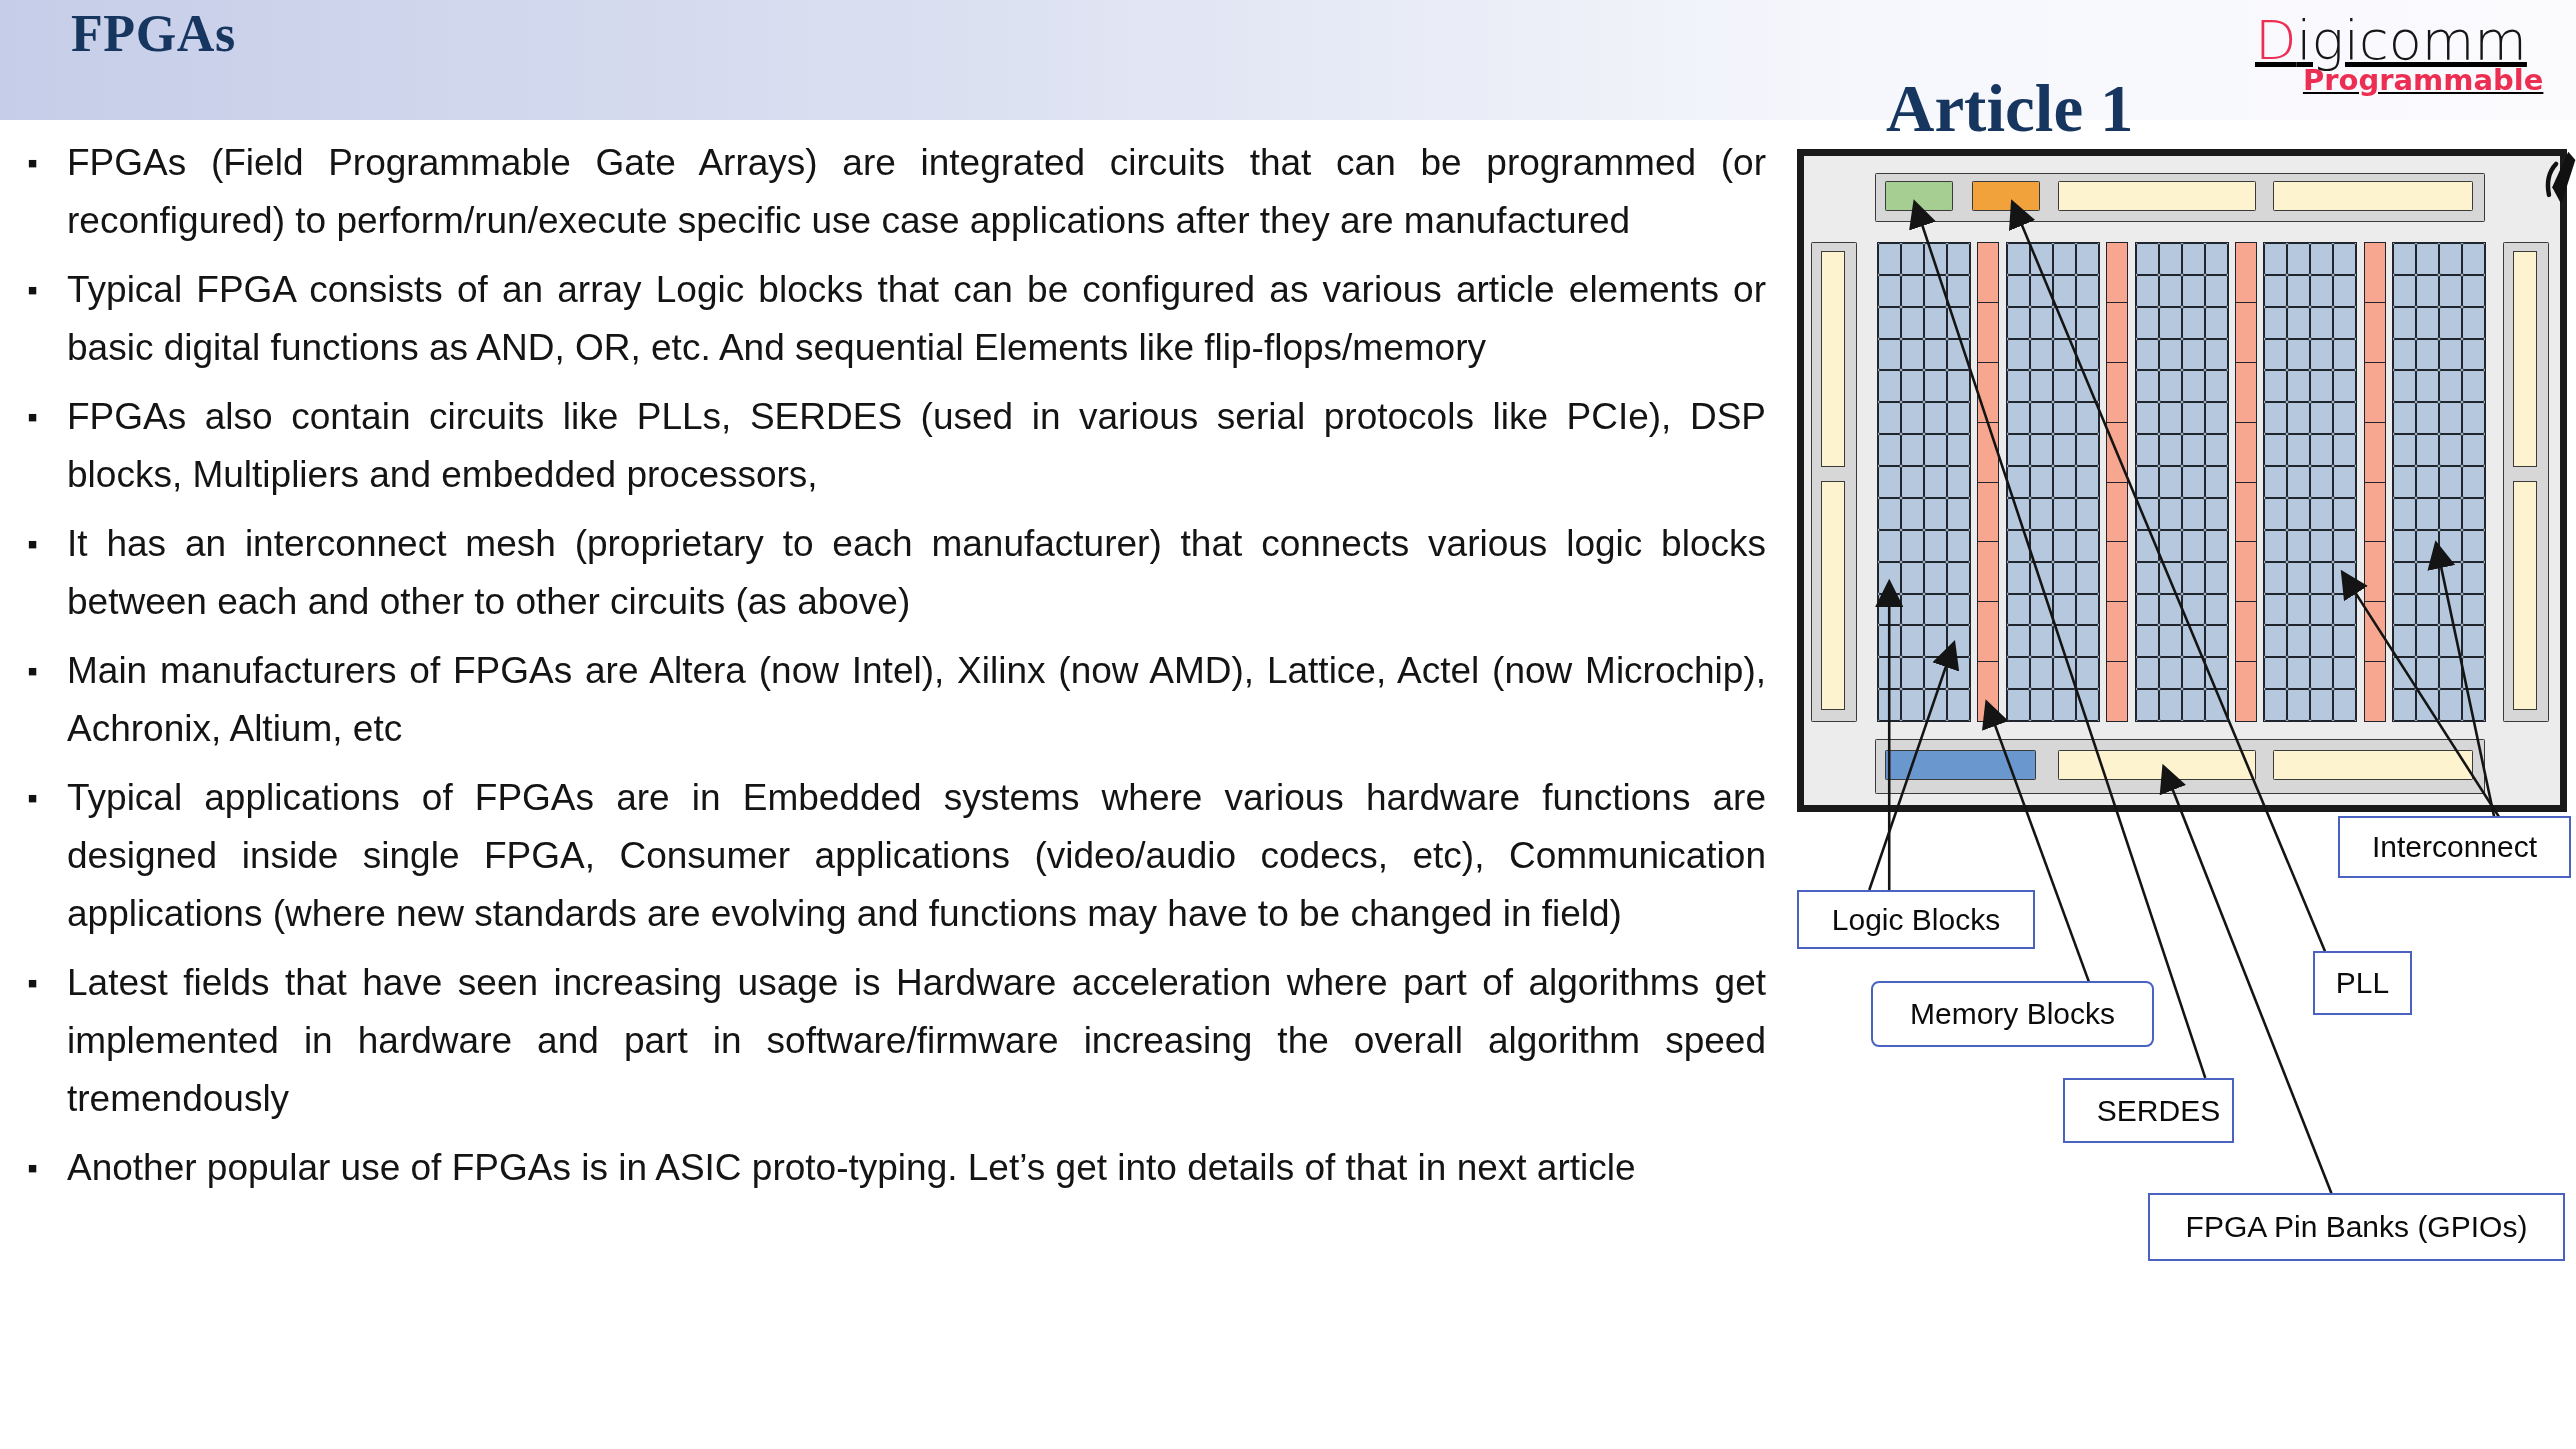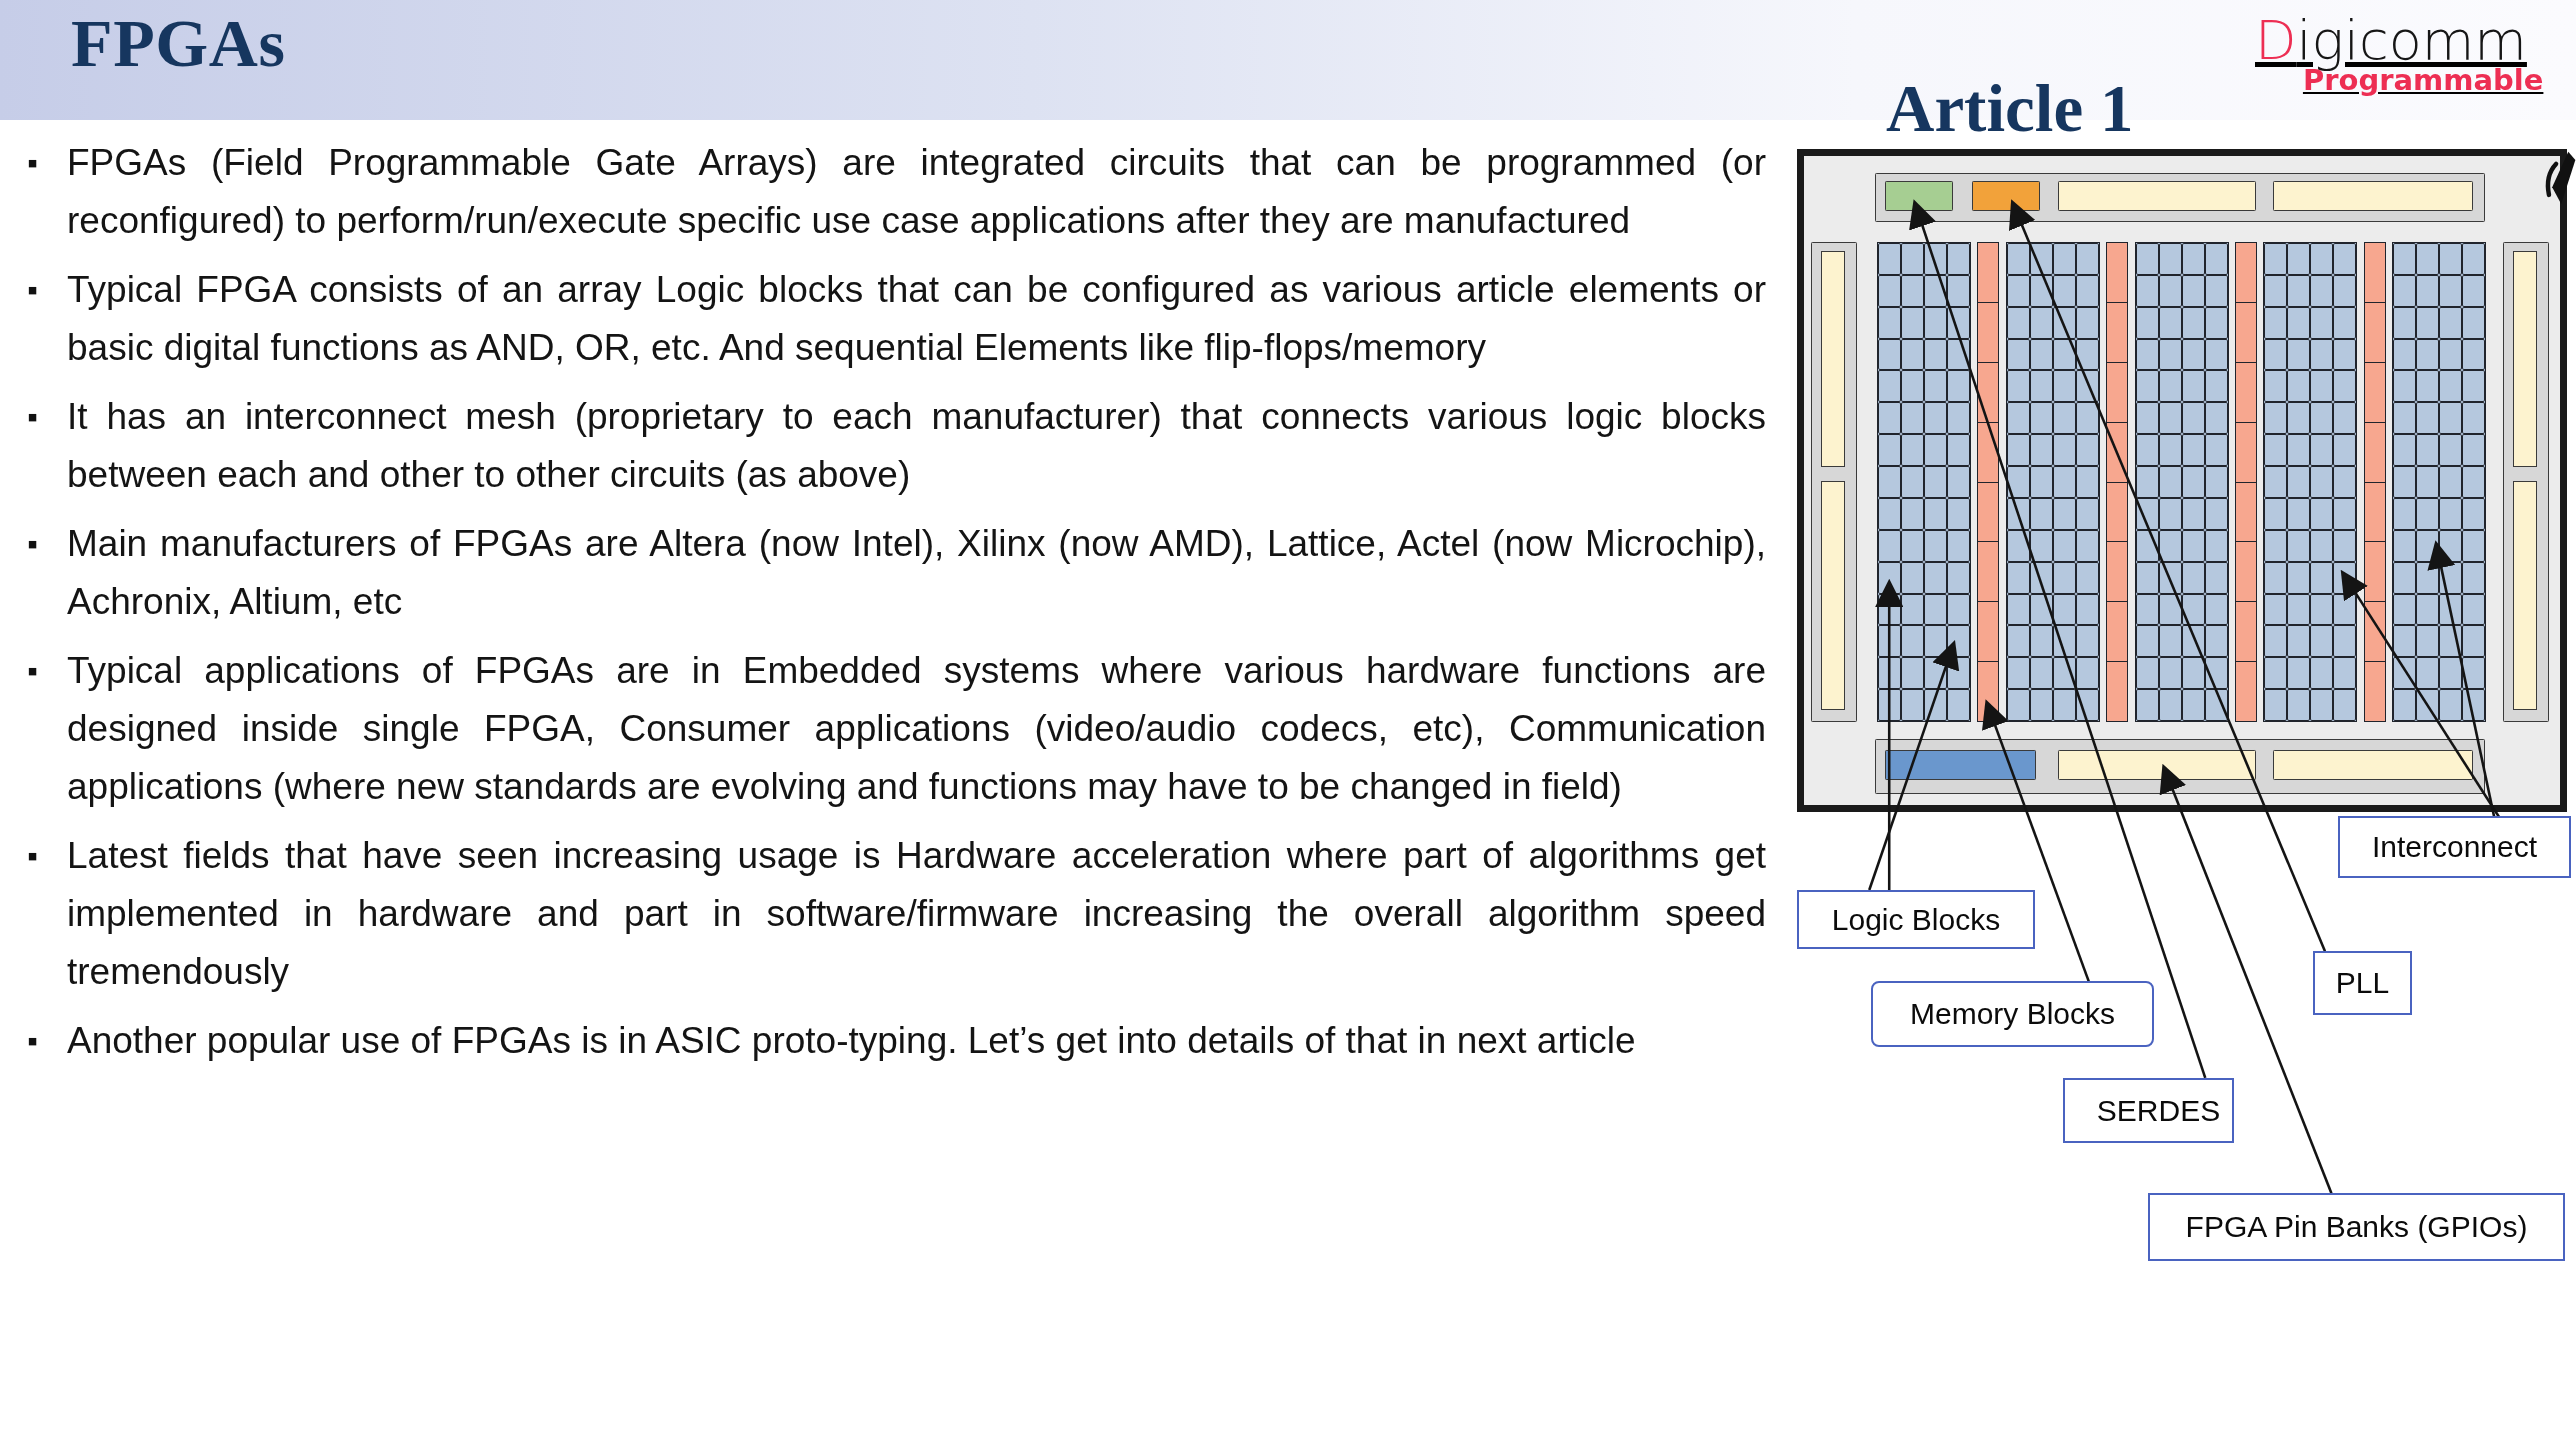--- a/index.html
+++ b/index.html
@@ -10,21 +10,21 @@
     --green:#a6ce92; --orange:#f2a23a; --io-blue:#6a97cd; --label-border:#4a63c0; --arrow:#141414;
   }
   *{margin:0;padding:0;box-sizing:border-box;}
   body{font-family:"Liberation Sans",sans-serif;background:#fff;}
   .slide{position:relative;width:2576px;height:1449px;background:#fff;overflow:hidden;}
 
   
   .header{position:absolute;left:0;top:0;width:2576px;height:120px;
     background:linear-gradient(90deg,var(--header-grad-left) 0%,var(--header-grad-mid) 40%,var(--header-grad-right) 72%,#fbfbfe 100%);}
   .title{position:absolute;left:71px;top:3.9px;font-family:"Liberation Serif",serif;
-    font-weight:bold;font-size:68px;color:var(--navy);letter-spacing:0.6px;}
+    font-weight:bold;font-size:52px;color:var(--navy);letter-spacing:0.6px;}
   .article{position:absolute;left:1886px;top:26px;font-family:"Liberation Serif",serif;
     font-weight:bold;font-size:67px;color:var(--navy);margin-top:44px;}
   .logo{position:absolute;left:2255px;top:10.3px;width:291px;text-align:left;text-decoration:underline;}
   .logo-main{font-family:"DejaVu Sans",sans-serif;font-weight:300;font-size:54px;color:#161616;
     letter-spacing:0px;line-height:1.15;}
   .logo-main .logo-d{color:var(--logo-red);}
   .logo-tag{font-family:"DejaVu Sans",sans-serif;font-weight:bold;font-size:29px;color:var(--logo-red);
     text-align:right;margin-top:-9px;padding-right:2.6px;}
 
   
@@ -79,20 +79,21 @@
     <div class="article">Article 1</div>
     <div class="logo">
       <div class="logo-main"><span class="logo-d">D</span><span>igicomm</span></div>
       <div class="logo-tag">Programmable</div>
     </div>
   </div>
 
   <ul class="bullets" id="bullet-list">
       <li>FPGAs (Field Programmable Gate Arrays) are integrated circuits that can be programmed (or reconfigured) to perform/run/execute specific use case applications after they are manufactured</li>
       <li>Typical FPGA consists of an array Logic blocks that can be configured as various article elements or basic digital functions as AND, OR, etc. And sequential Elements like flip-flops/memory</li>
+      <li>FPGAs also contain circuits like PLLs, SERDES (used in various serial protocols like PCIe), DSP blocks, Multipliers and embedded processors,</li>
       <li>It has an interconnect mesh (proprietary to each manufacturer) that connects various logic blocks between each and other to other circuits (as above)</li>
       <li>Main manufacturers of FPGAs are Altera (now Intel), Xilinx (now AMD), Lattice, Actel (now Microchip), Achronix, Altium, etc</li>
       <li>Typical applications of FPGAs are in Embedded systems where various hardware functions are designed inside single FPGA, Consumer applications (video/audio codecs, etc), Communication applications (where new standards are evolving and functions may have to be changed in field)</li>
       <li>Latest fields that have seen increasing usage is Hardware acceleration where part of algorithms get implemented in hardware and part in software/firmware increasing the overall algorithm speed tremendously</li>
       <li>Another popular use of FPGAs is in ASIC proto-typing. Let’s get into details of that in next article</li>
     </ul>
 
   <div class="chip">
     <div class="strip top-strip">
       <div class="blk green"></div>

